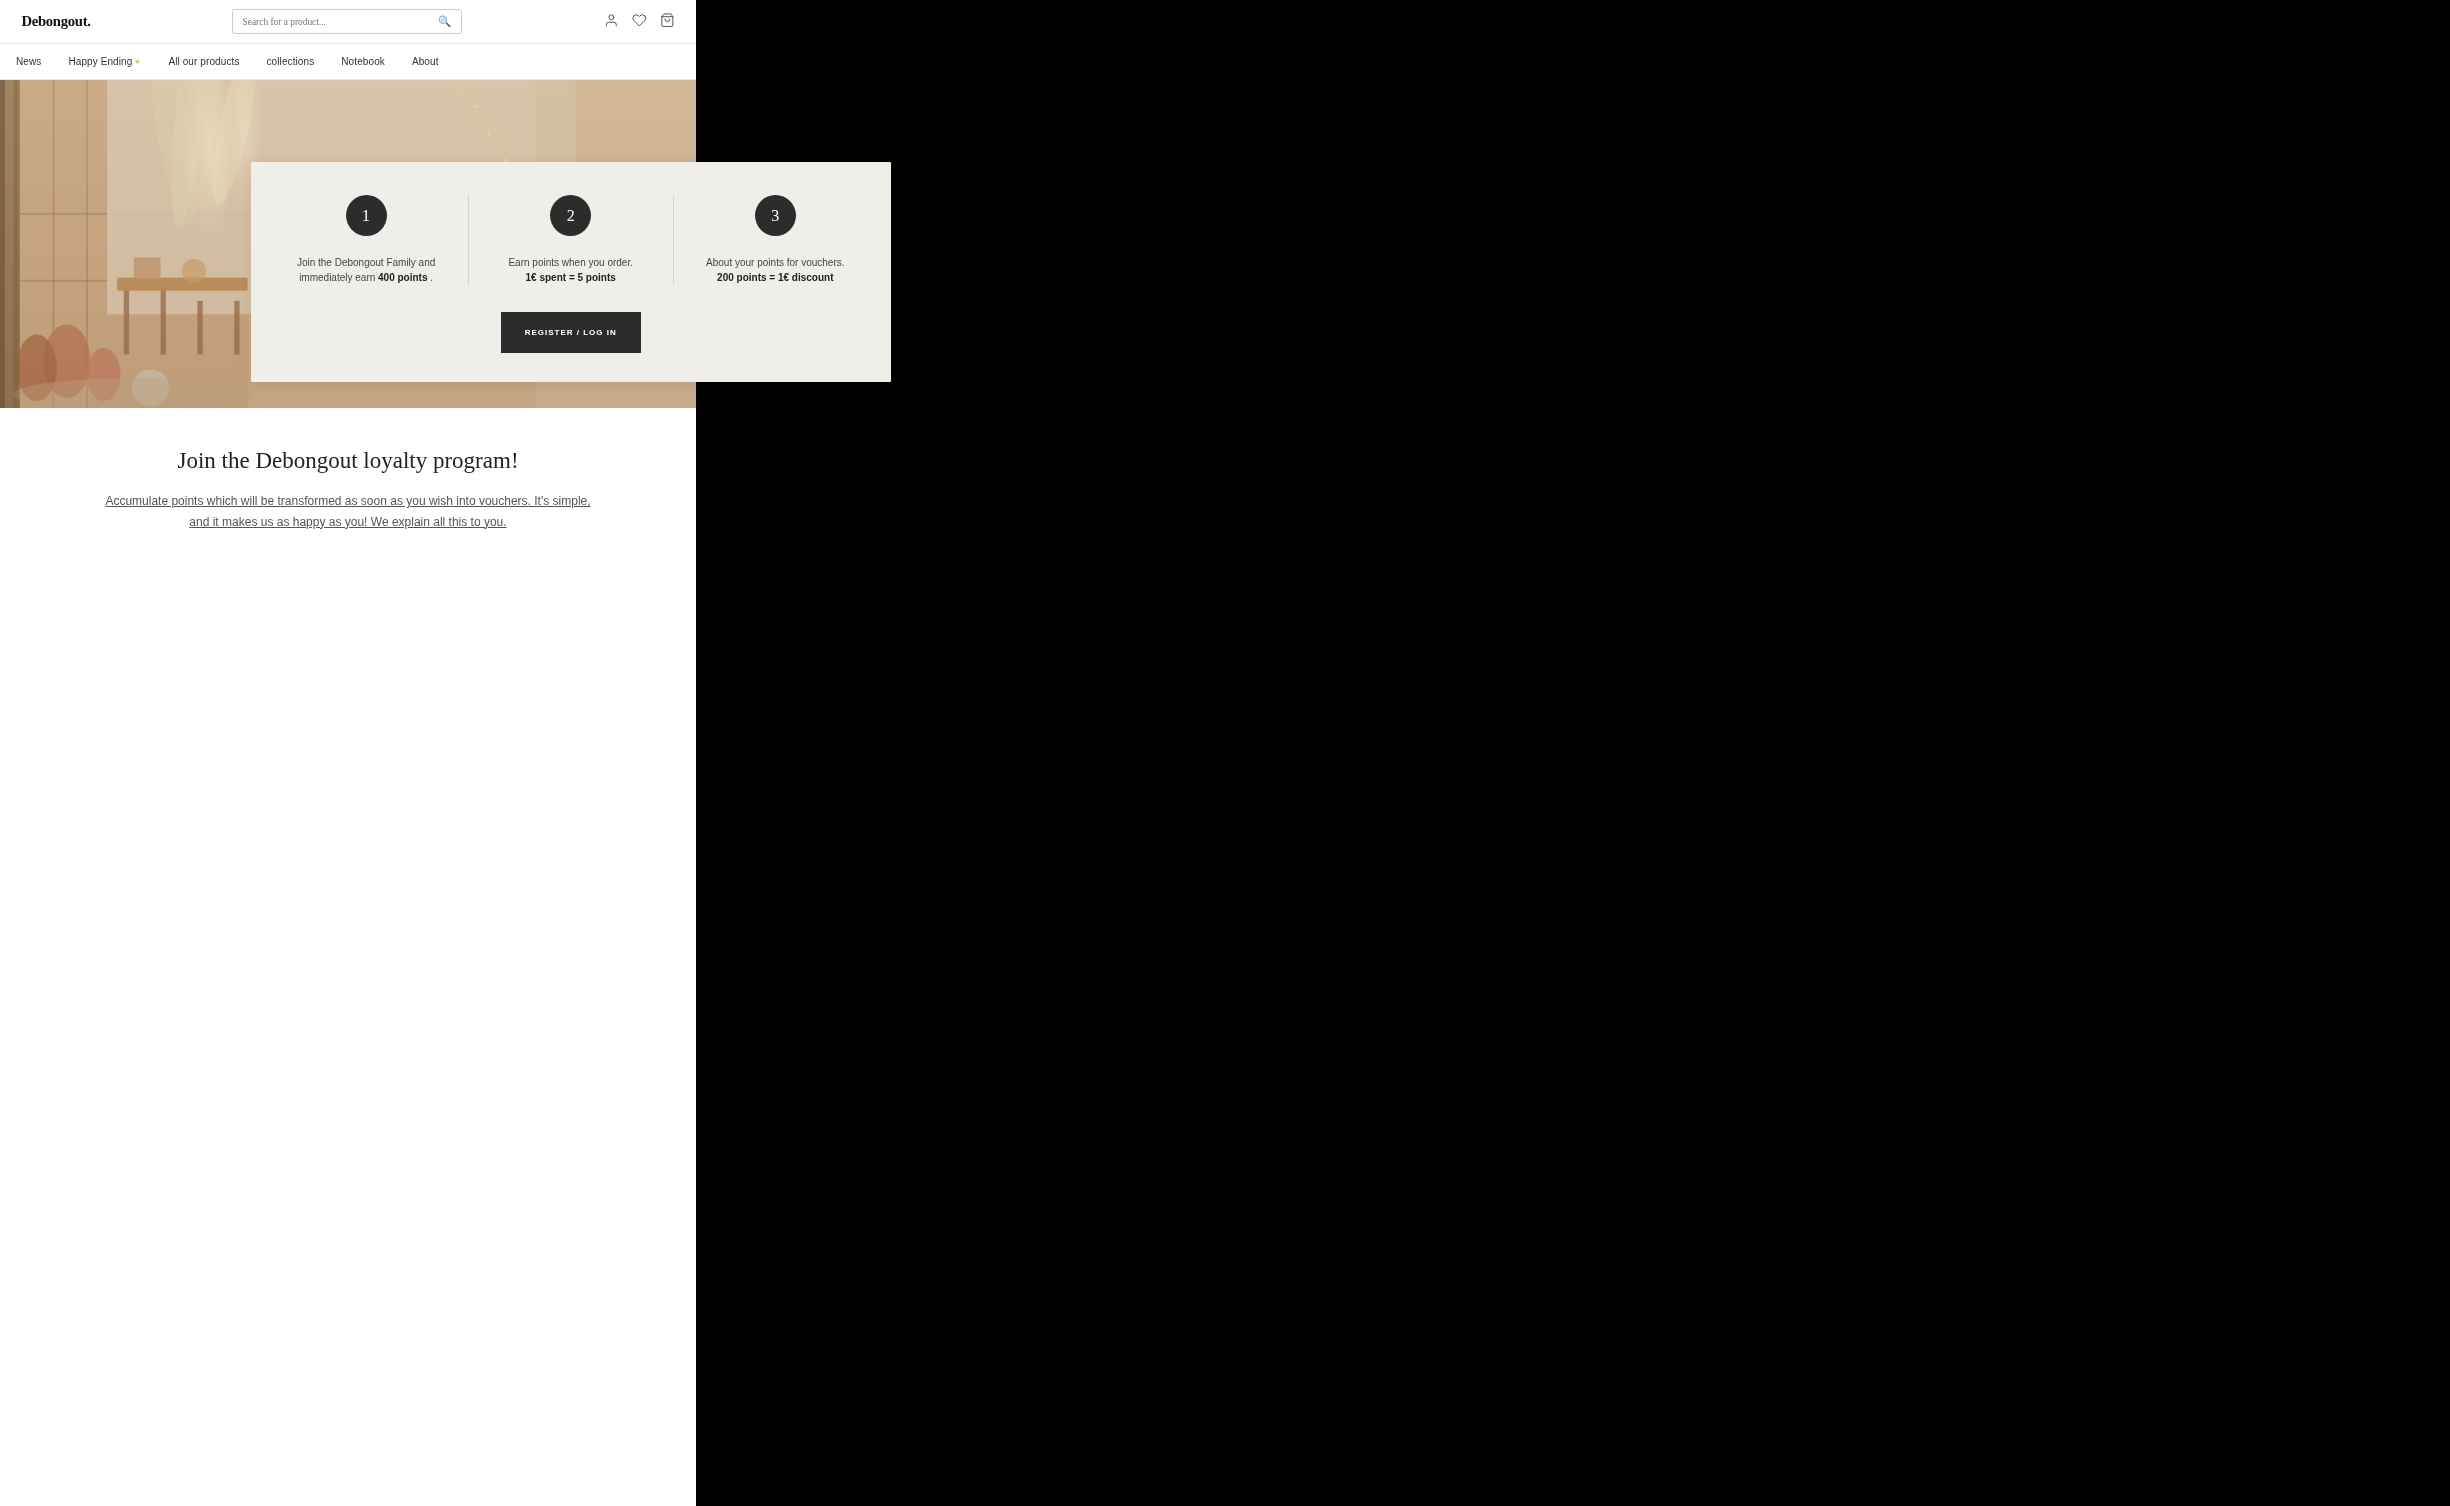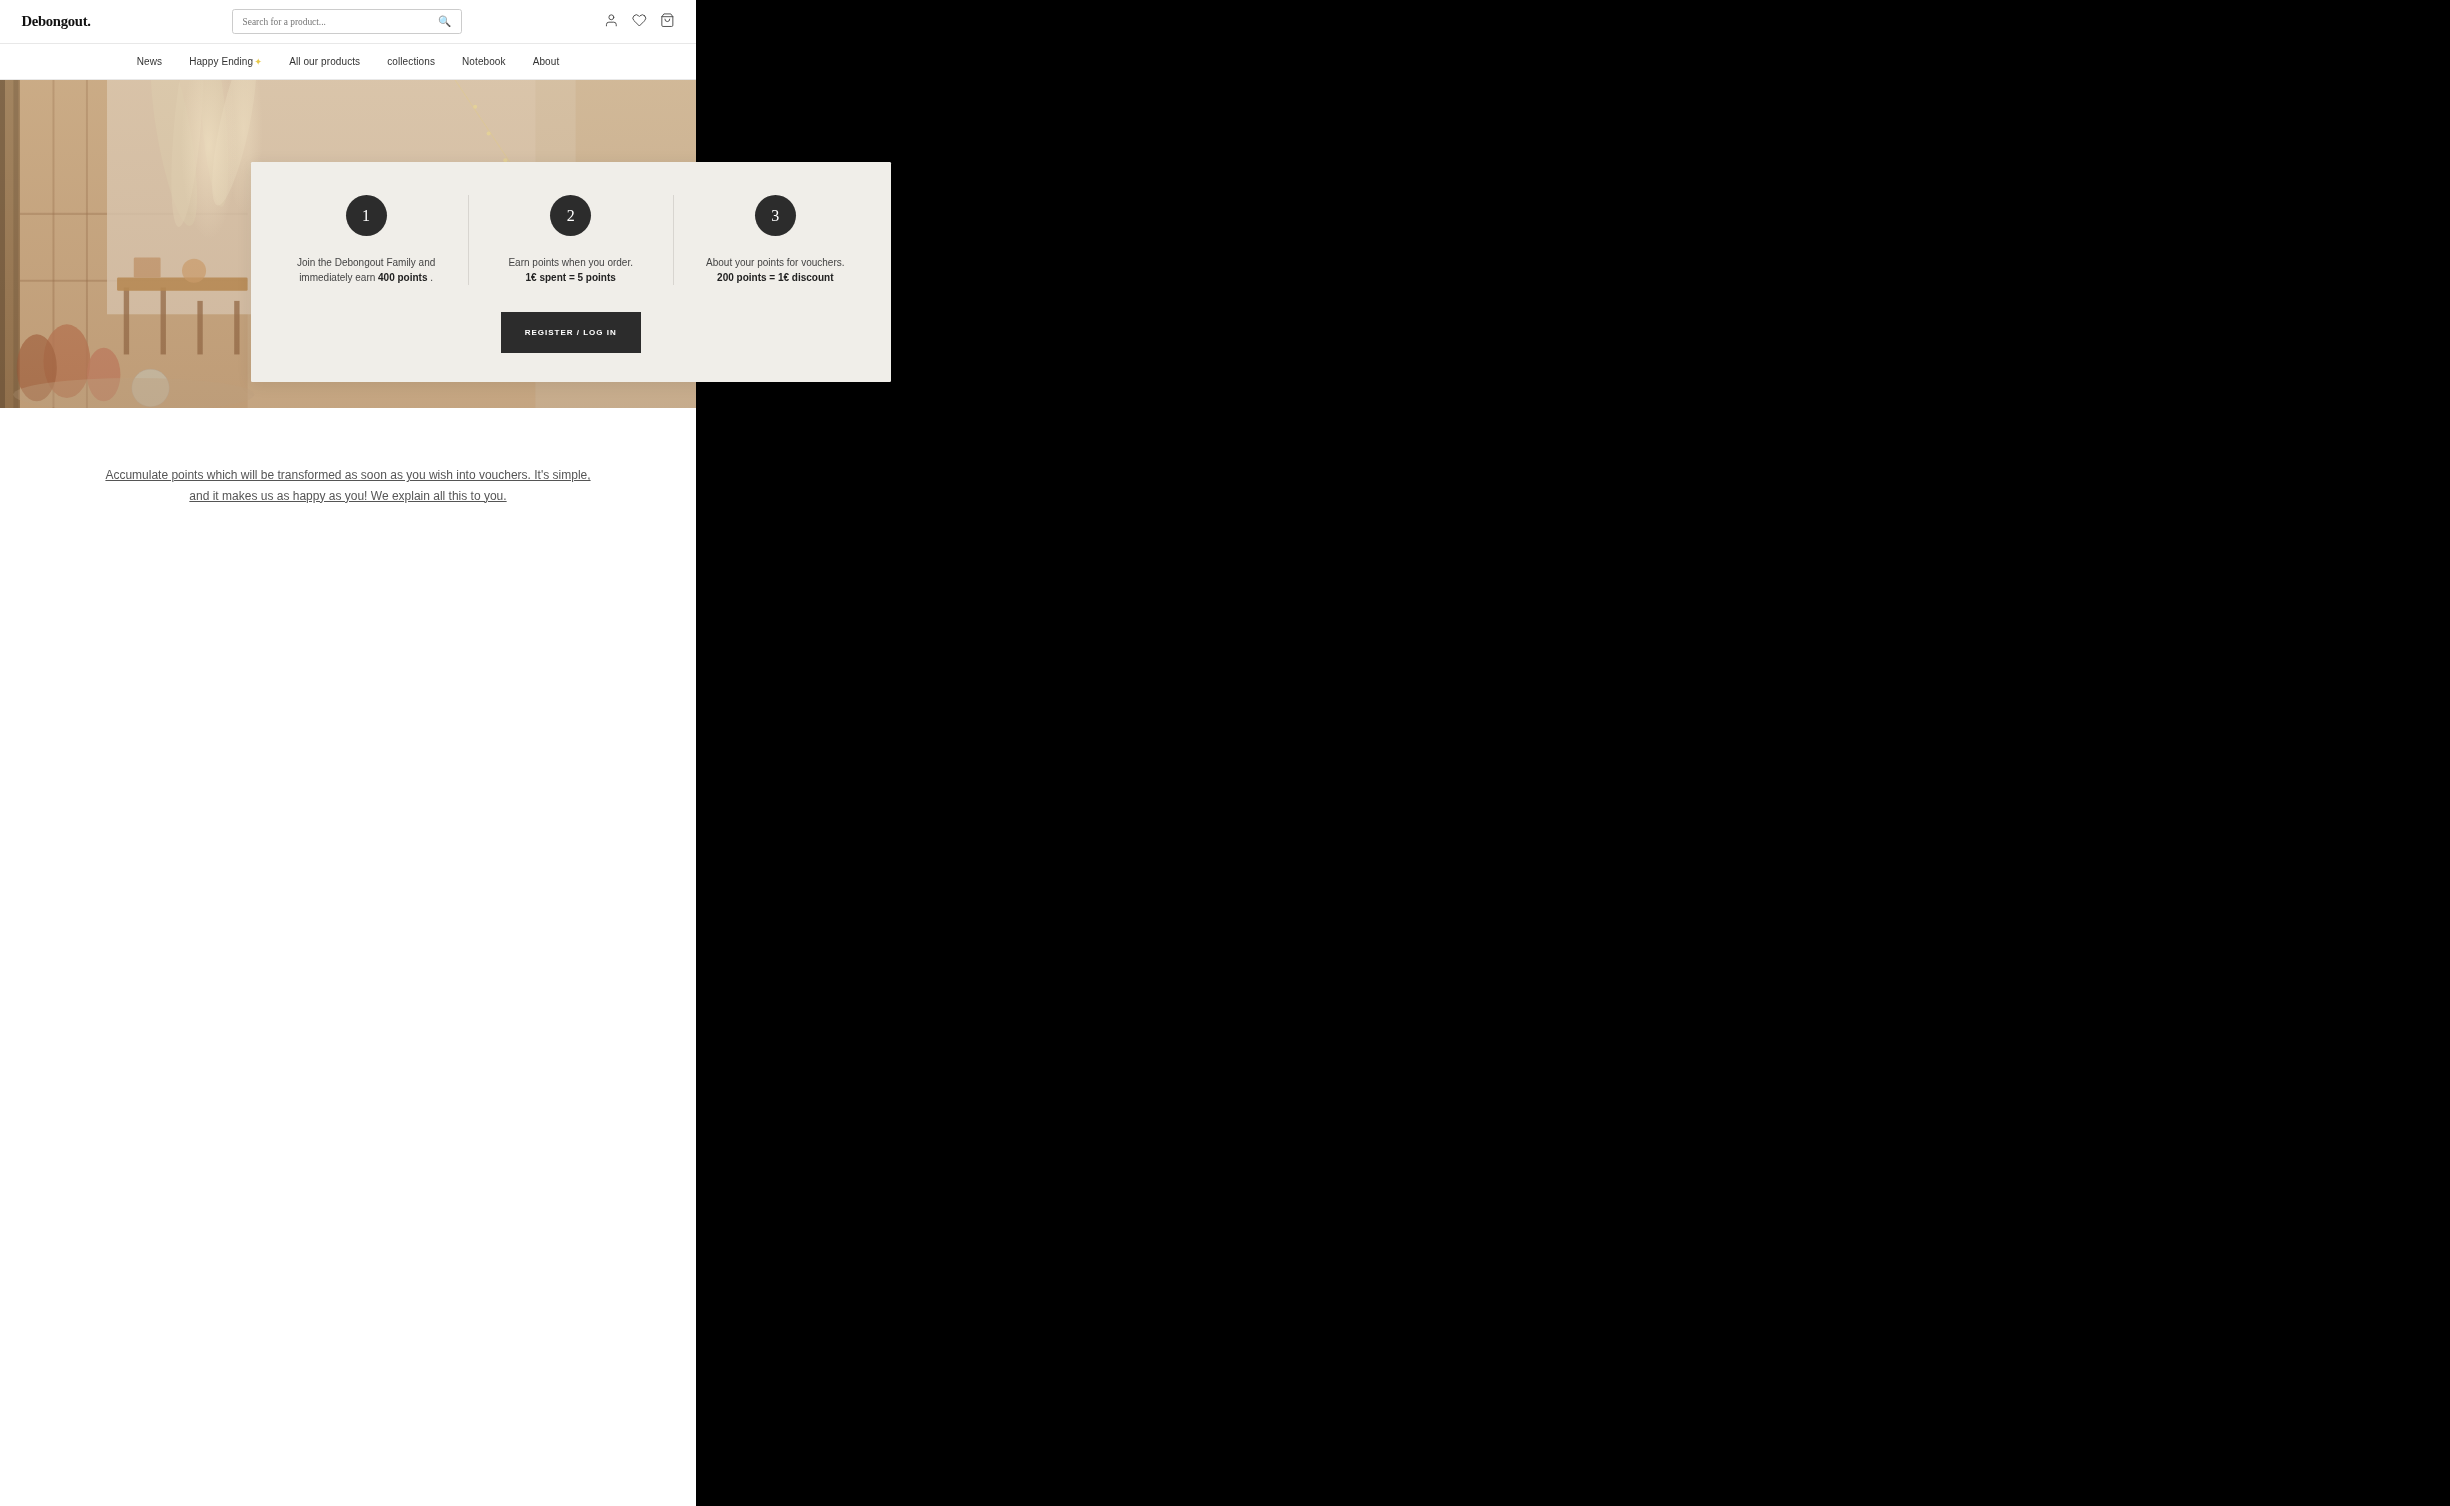--- a/index.html
+++ b/index.html
@@ -54,21 +54,20 @@
       font-size: 13.4px;
       color: #444;
       background: none;
       border: none;
     }
 
     
     .nav {
       display: flex;
       align-items: center;
-      justify-content: center;
       gap: 27px;
       padding: 12px 16px;
       border-bottom: 0.7px solid #e8e8e8;
       background: #fff;
     }
     .nav-item {
       font-size: 10px;
       font-family: 'Helvetica Neue', Arial, sans-serif;
       color: #333;
       cursor: pointer;
@@ -365,18 +364,19 @@
               <strong>200 points = 1€ discount</strong>
             </p>
           </div>
         </div>
 
         <button class="register-btn">REGISTER / LOG IN</button>
       </div>
     </section>
 
     <section class="main-content">
+      <h1 class="loyalty-title">Join the Debongout loyalty program!</h1>
       <p class="loyalty-desc">Accumulate points which will be transformed as soon as you wish into vouchers. It's simple, and it makes us as happy as you! We explain all this to you.</p>
     </section>
 
   </div>
 </div>
 
 
 </body></html>

